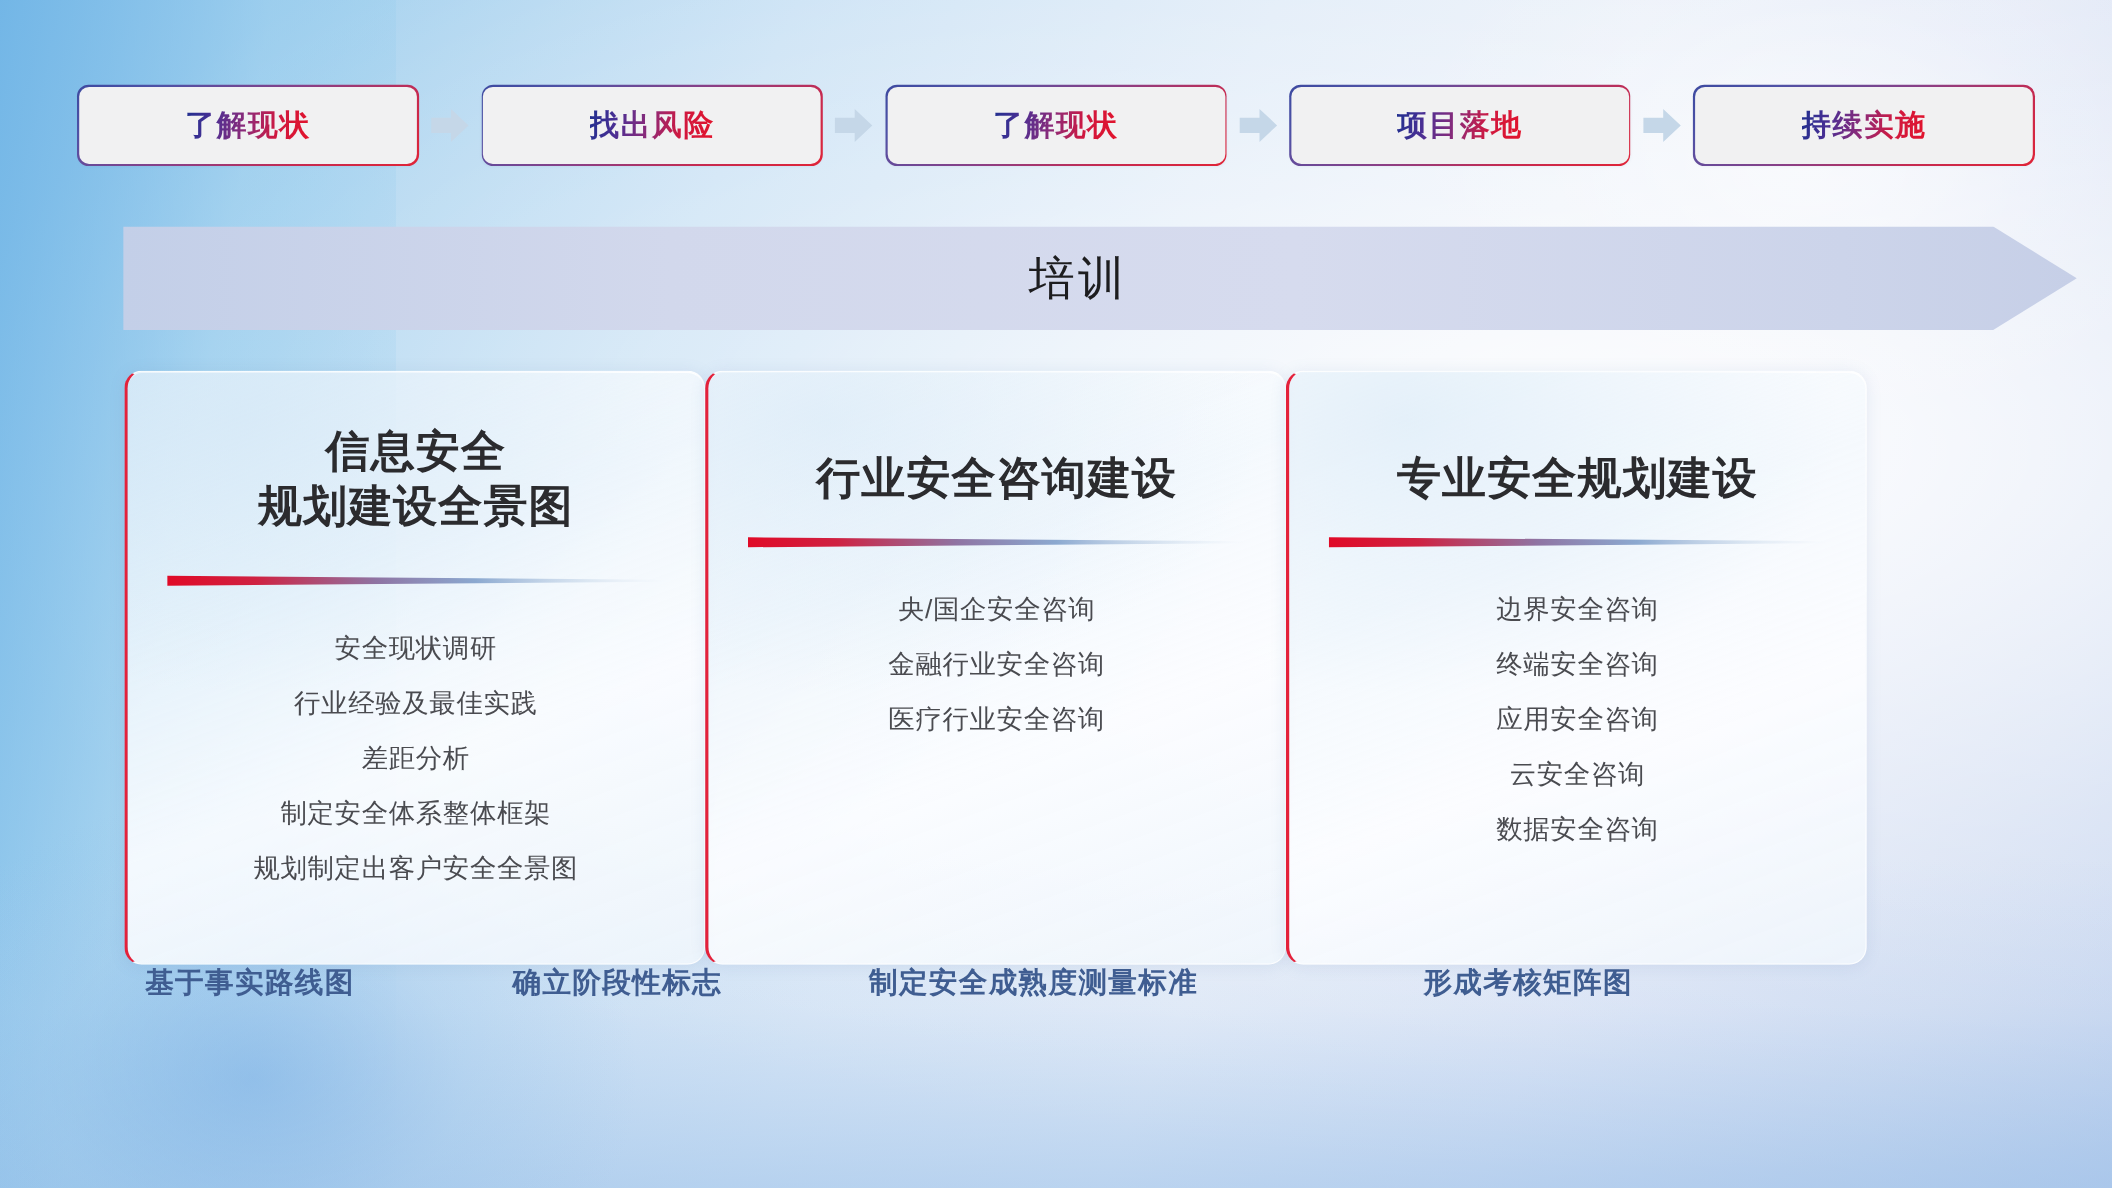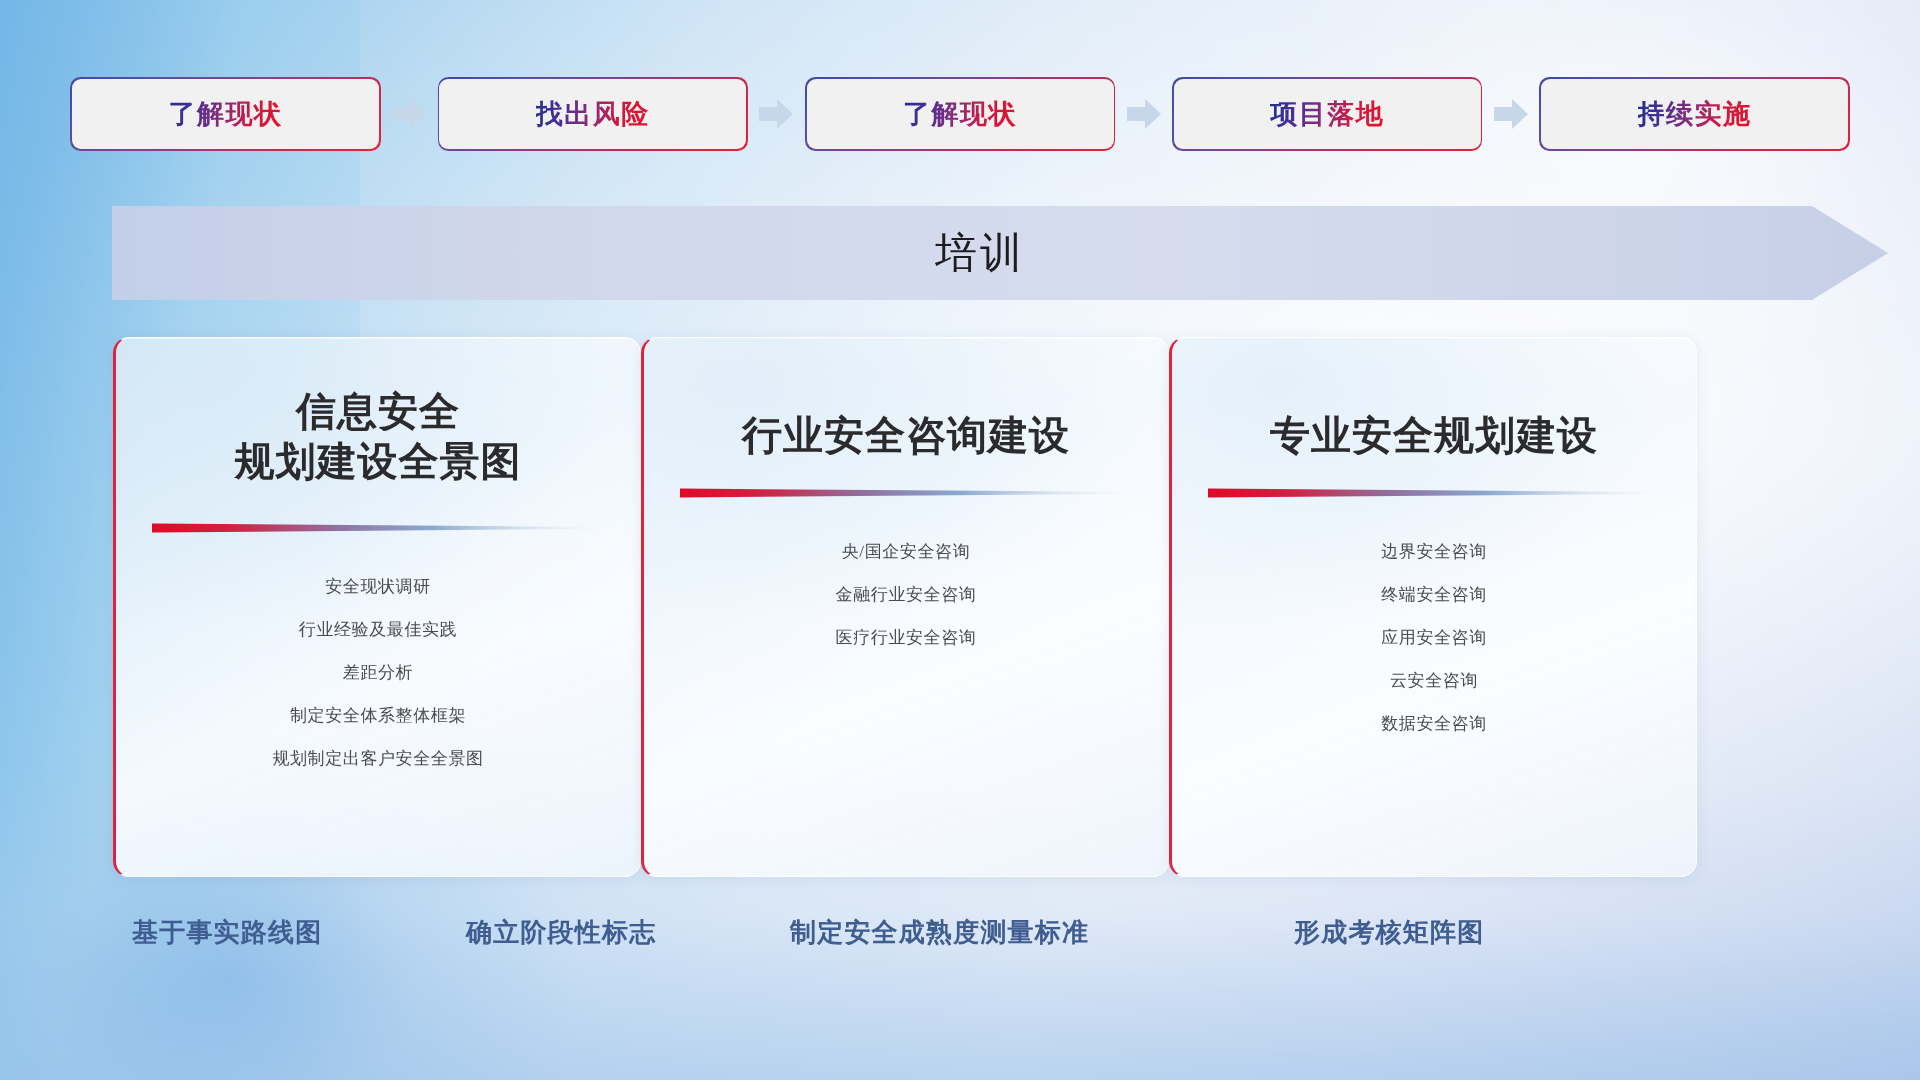--- a/index.html
+++ b/index.html
@@ -203,34 +203,33 @@
   .card-1 .divider { margin-top: 34px; }
   .divider svg { display: block; width: 100%; height: 100%; }
 
   .card-list {
     list-style: none;
     margin-top: 30px;
     text-align: center;
     width: 100%;
   }
   .card-list li {
-    font-size: 17px;
+    font-size: 24px;
     color: #4a4b50;
     line-height: 1;
     padding: 13px 12px;
     letter-spacing: 0.6px;
     white-space: nowrap;
-    font-family: Liberation Serif, serif;
   }
 
   
   .captions {
     position: absolute;
     left: 0;
-    top: 915px;
+    top: 876px;
     width: 1728px;
     height: 50px;
   }
   .caption {
     position: absolute;
     top: 0;
     font-size: 26px;
     font-weight: 700;
     color: #3f5d91;
     letter-spacing: 1.2px;

